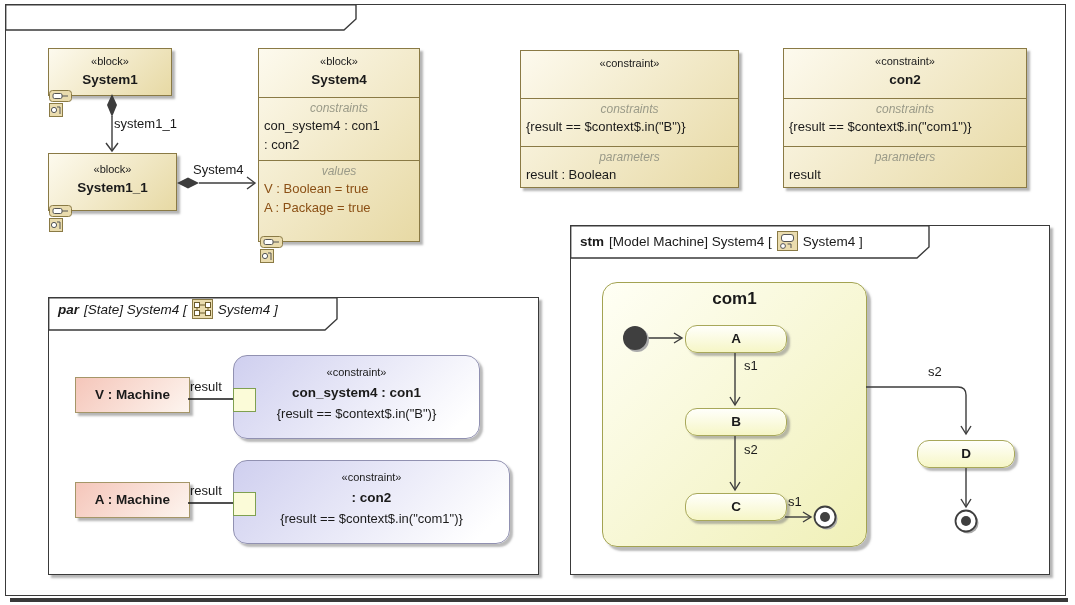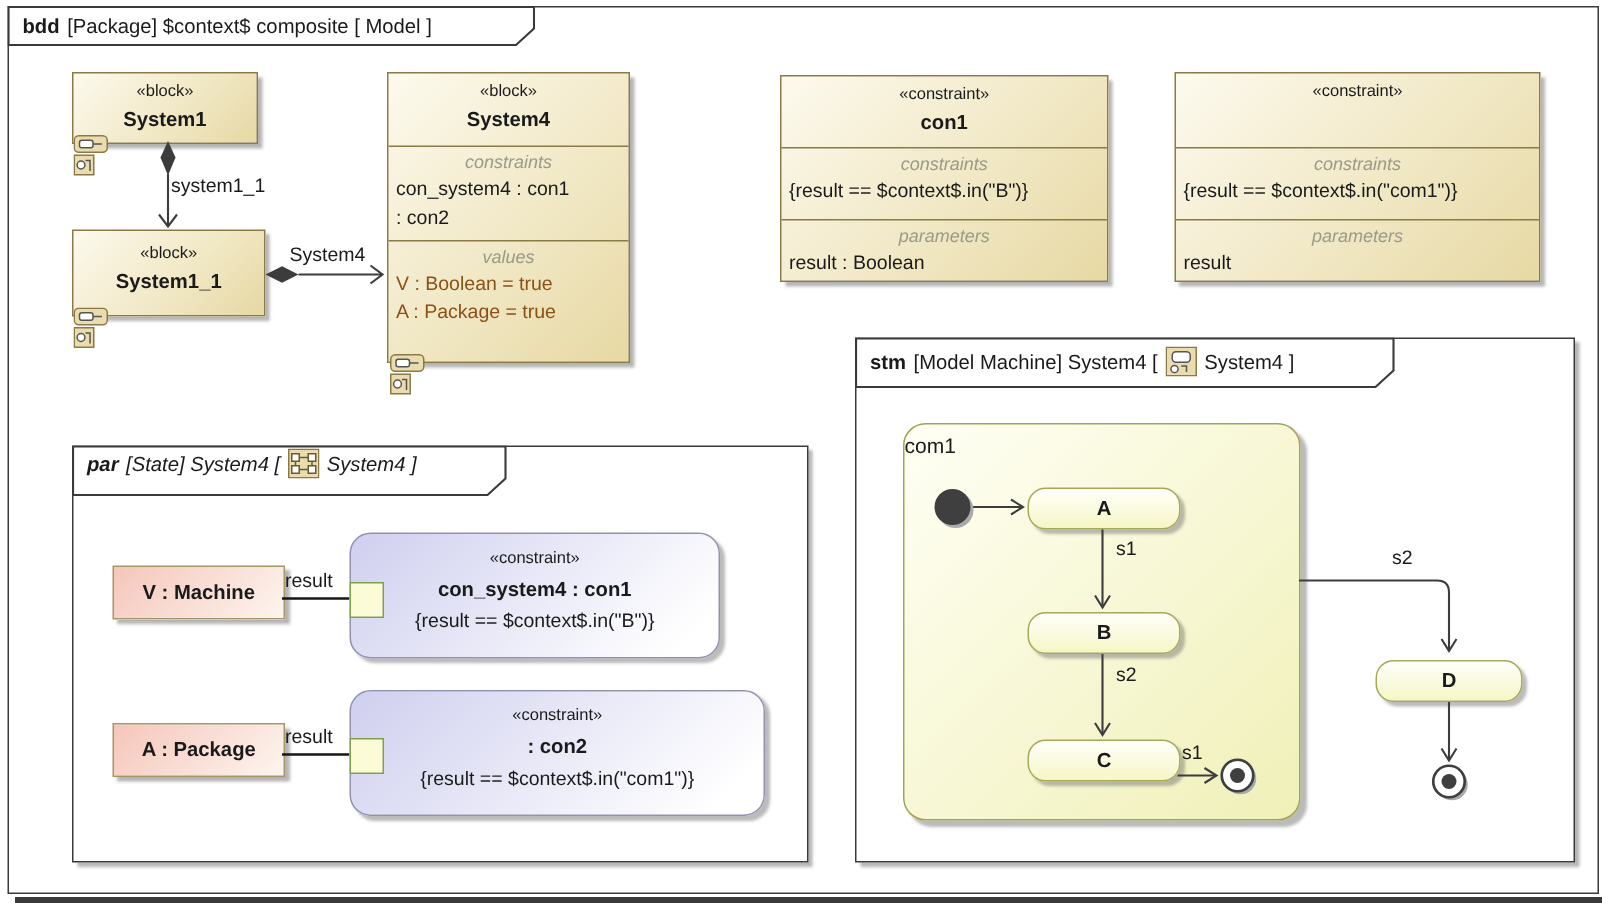--- a/index.html
+++ b/index.html
@@ -38,41 +38,37 @@
   .cbox .cexpr{display:block;font-size:13px;line-height:21px;}
   .pin{position:absolute;width:21px;height:22px;background:#fbfbd8;border:1px solid #7fa050;z-index:6;}
   
   .state{position:absolute;border:1px solid #a8a85a;border-radius:12px;
     background:linear-gradient(to bottom,#fffffb 0%,#f6f6c6 100%);
     box-shadow:3px 3px 2px rgba(120,120,120,.5);
     text-align:center;font-weight:bold;font-size:13.5px;z-index:3;}
   .composite{position:absolute;border:1px solid #a3a352;border-radius:15px;
     background:linear-gradient(135deg,#fffff5 0%,#f0f0b8 100%);
     box-shadow:4px 4px 2px rgba(120,120,120,.5);z-index:2;}
-  .cs-title{position:absolute;left:0;right:0;top:6px;text-align:left;font-weight:normal;font-size:14px;}
+  .cs-title{position:absolute;left:0;right:0;top:6px;text-align:center;font-weight:bold;font-size:17px;}
   .clabel{position:absolute;font-size:13px;z-index:7;white-space:nowrap;}
   svg.net{position:absolute;left:0;top:0;z-index:5;pointer-events:none;}
   .corner-icons{position:absolute;z-index:6;}
 </style>
 </head>
 <body>
 
 <div class="canvas">
 
   <div class="frame" style="left:5px;top:4px;width:1059px;height:590px;"></div>
   <div class="abs" style="left:10px;top:597.5px;width:1058px;height:4.5px;background:#3a3a3a;"></div>
 
   <div class="tab" style="left:5px;top:4px;width:352px;height:27px;">
     <svg width="352" height="27">
         <path d="M0.7,0.7 H351 V15 L339,26 H0.7 Z" fill="#ffffff" stroke="#3a3a3a" stroke-width="1.4"></path>
       </svg>
-    <div class="tab-row">
-      <span class="kw">bdd</span>
-      <span>[Package] $context$ composite [ Model ]</span>
-    </div>
   </div>
 
   <svg class="net" width="1075" height="605">
 
     <g stroke="#3c3c3c" fill="none" stroke-width="1.4">
       <polygon points="112,94 117,105 112,117 107,105" fill="#3c3c3c" stroke="none"></polygon>
       <line x1="112" y1="116" x2="112" y2="150"></line>
       <polyline points="106,143 112,151 118,143"></polyline>
     </g>
 
@@ -191,35 +187,35 @@
       <line x1="13" y1="6" x2="19" y2="6" stroke="#555555"></line>
       <rect x="0.5" y="13.5" width="13" height="13" fill="#eadcae" stroke="#8a7a45"></rect>
       <circle cx="5" cy="20" r="2.6" fill="#ffffff" stroke="#555555"></circle>
       <polyline points="11,24 11,17 8,17" fill="none" stroke="#555555"></polyline>
     </svg>
   </div>
 
   <div class="block" style="left:520px;top:50px;width:217px;height:136px;">
     <div class="bhead">
       <span class="stereo">«constraint»</span>
-      <span class="bname">con1</span>
     </div>
     <div class="comp" style="top:47px;height:48px;">
       <span class="comp-label">constraints</span>
       <span class="comp-line">{result == $context$.in("B")}</span>
     </div>
     <div class="comp" style="top:95px;height:41px;">
       <span class="comp-label">parameters</span>
       <span class="comp-line">result : Boolean</span>
     </div>
   </div>
 
   <div class="block" style="left:783px;top:48px;width:242px;height:138px;">
     <div class="bhead">
       <span class="stereo">«constraint»</span>
+      <span class="bname">con2</span>
     </div>
     <div class="comp" style="top:49px;height:48px;">
       <span class="comp-label">constraints</span>
       <span class="comp-line">{result == $context$.in("com1")}</span>
     </div>
     <div class="comp" style="top:97px;height:41px;">
       <span class="comp-label">parameters</span>
       <span class="comp-line">result</span>
     </div>
   </div>
@@ -241,21 +237,21 @@
         <rect x="2.5" y="3.5" width="5" height="5" fill="#ffffff" stroke="#6b5b2a"></rect>
         <rect x="13.5" y="3.5" width="5" height="5" fill="#ffffff" stroke="#6b5b2a"></rect>
         <rect x="2.5" y="11.5" width="5" height="5" fill="#ffffff" stroke="#6b5b2a"></rect>
         <rect x="13.5" y="11.5" width="5" height="5" fill="#ffffff" stroke="#6b5b2a"></rect>
       </svg>
       <span>System4 ]</span>
     </div>
   </div>
 
   <div class="prop" style="left:75px;top:377px;width:113px;height:34px;line-height:34px;">V : Machine</div>
-  <div class="prop" style="left:75px;top:482px;width:113px;height:34px;line-height:34px;">A : Package</div>
+  <div class="prop" style="left:75px;top:482px;width:113px;height:34px;line-height:34px;">A : Machine</div>
 
   <div class="clabel" style="left:190px;top:379px;">result</div>
   <div class="clabel" style="left:190px;top:483px;">result</div>
 
   <div class="cbox" style="left:233px;top:355px;width:245px;height:76px;">
     <span class="stereo">«constraint»</span>
     <span class="cname">con_system4 : con1</span>
     <span class="cexpr">{result == $context$.in("B")}</span>
   </div>
   <div class="pin" style="left:233px;top:388px;"></div>

